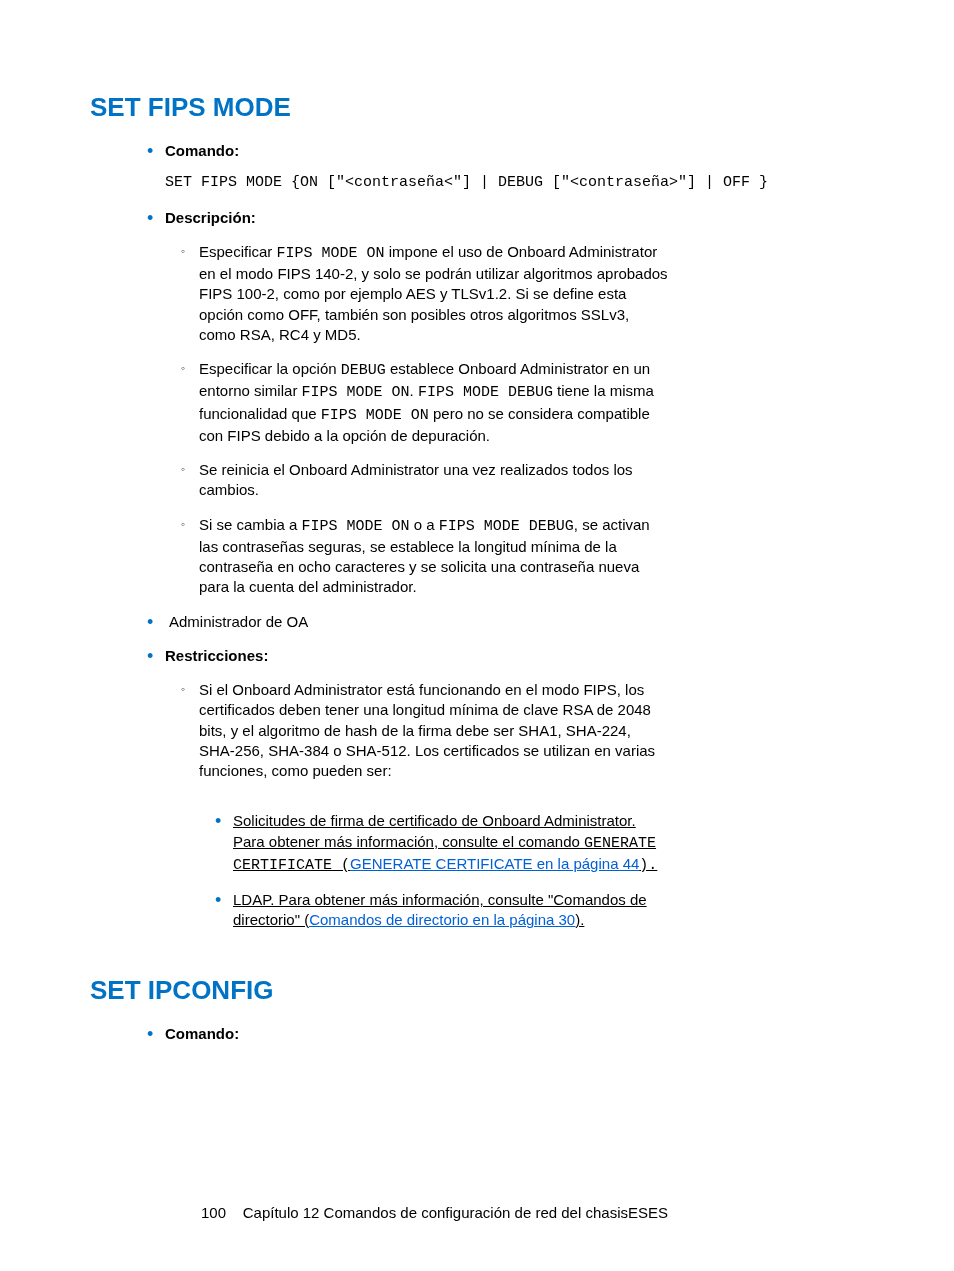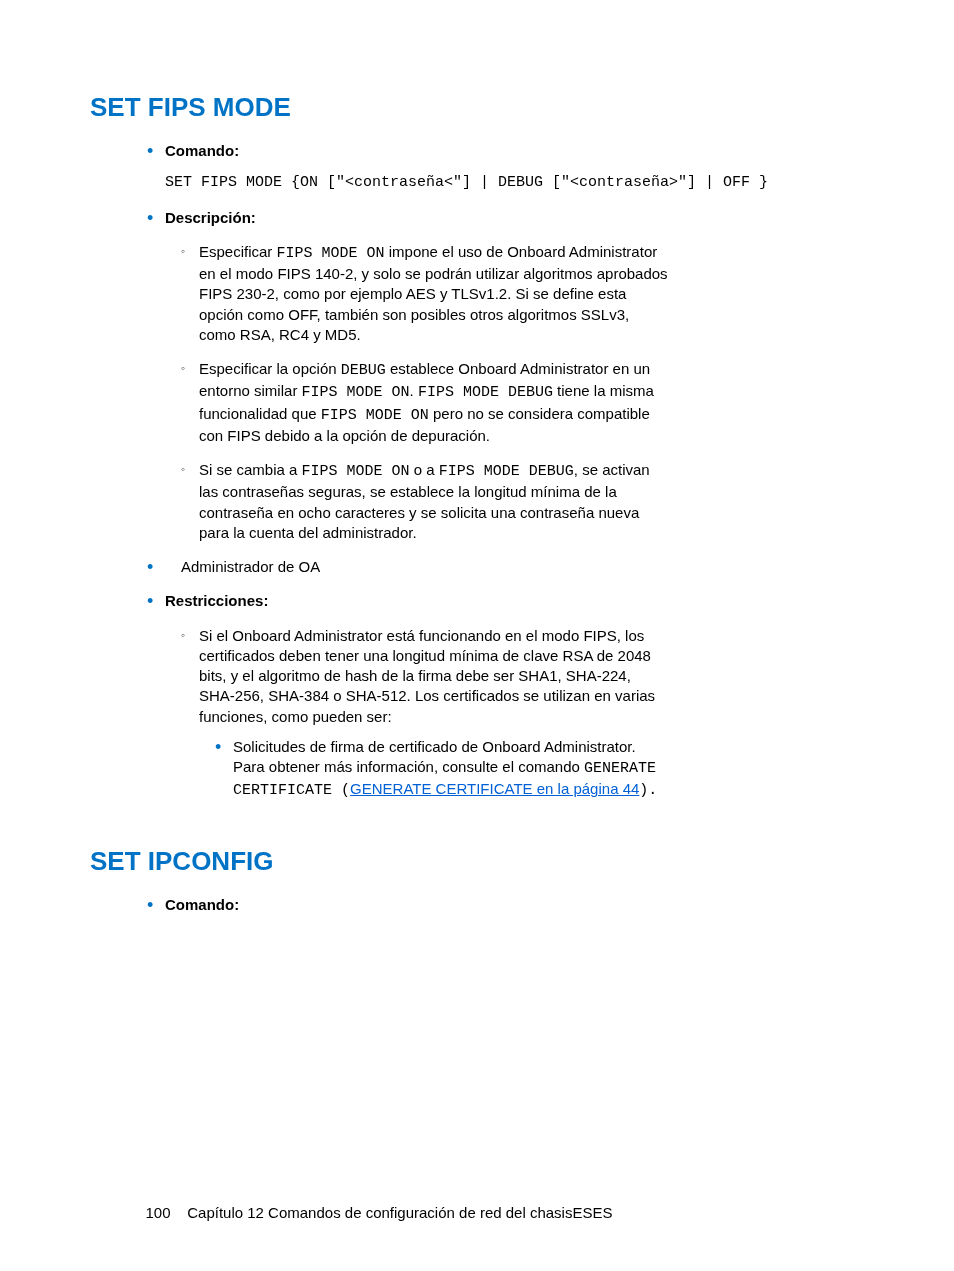--- a/index.html
+++ b/index.html
@@ -58,23 +58,24 @@
   ul.level2 > li::before {
     content: "\25E6";
     position: absolute;
     left: -18px;
     color: #333;
     font-size: 12px;
     line-height: 1.2;
     top: 2px;
   }
   ul.level3 {
-    margin: 10px 0 0 0;
+    margin: 30px 0 0 0;
     padding-left: 34px;
     list-style: none;
+    text-decoration: underline;
   }
   ul.level3 > li {
     position: relative;
     margin-bottom: 14px;
   }
   ul.level3 > li::before {
     content: "\2022";
     position: absolute;
     left: -18px;
     color: #0073c6;
@@ -86,77 +87,81 @@
   .mono {
     font-family: "Courier New", Courier, monospace;
   }
   .code-block {
     font-family: "Courier New", Courier, monospace;
     margin: 12px 0 0 0;
     white-space: pre;
     font-weight: normal;
   }
   .subtext {
-    margin: 12px 0 4px 16px;
+    margin: 12px 0 4px 4px;
     font-weight: normal;
   }
   a.link {
     color: #0060d6;
     text-decoration: underline;
   }
   .footer {
     position: absolute;
     bottom: 48px;
     left: 90px;
     right: 90px;
     display: flex;
-    justify-content: center;
+    justify-content: flex-end;
     font-size: 15px;
   }
 </style>
 </head>
 <body>
 
 <div class="page">
 
   <h1>SET FIPS MODE</h1>
 
   <ul class="level1">
     <li>
       <span class="bold">Comando:</span>
       <div class="code-block">SET FIPS MODE {ON ["&lt;contraseña&lt;"] | DEBUG ["&lt;contraseña&gt;"] | OFF }</div>
     </li>
 
     <li>
       <span class="bold">Descripción:</span>
       <ul class="level2">
         <li>
-          <span>Especificar </span><span class="mono">FIPS MODE ON</span><span> impone el uso de Onboard Administrator en el modo FIPS 140-2, y solo se podrán utilizar algoritmos aprobados FIPS 230-2, como por ejemplo AES y TLSv1.2. Si se define esta opción como OFF, también son posibles otros algoritmos SSLv3, como RSA, RC4 y MD5.</span>
+          <span>Especificar </span><span class="mono">FIPS MODE ON</span><span> impone el uso de Onboard Administrator en el modo FIPS 140-2, y solo se podrán utilizar algoritmos aprobados FIPS 100-2, como por ejemplo AES y TLSv1.2. Si se define esta opción como OFF, también son posibles otros algoritmos SSLv3, como RSA, RC4 y MD5.</span>
         </li>
         <li>
           <span>Especificar la opción </span><span class="mono">DEBUG</span><span> establece Onboard Administrator en un entorno similar </span><span class="mono">FIPS MODE ON</span><span>. </span><span class="mono">FIPS MODE DEBUG</span><span> tiene la misma funcionalidad que </span><span class="mono">FIPS MODE ON</span><span> pero no se considera compatible con FIPS debido a la opción de depuración.</span>
         </li>
+        <li>Se reinicia el Onboard Administrator una vez realizados todos los cambios.</li>
         <li>
           <span>Si se cambia a </span><span class="mono">FIPS MODE ON</span><span> o a </span><span class="mono">FIPS MODE DEBUG</span><span>, se activan las contraseñas seguras, se establece la longitud mínima de la contraseña en ocho caracteres y se solicita una contraseña nueva para la cuenta del administrador.</span>
         </li>
       </ul>
     </li>
 
     <li>
       <div class="subtext">Administrador de OA</div>
     </li>
 
     <li>
       <span class="bold">Restricciones:</span>
       <ul class="level2">
         <li>
           <span>Si el Onboard Administrator está funcionando en el modo FIPS, los certificados deben tener una longitud mínima de clave RSA de 2048 bits, y el algoritmo de hash de la firma debe ser SHA1, SHA-224, SHA-256, SHA-384 o SHA-512. Los certificados se utilizan en varias funciones, como pueden ser:</span>
           <ul class="level3">
             <li>
               <span>Solicitudes de firma de certificado de Onboard Administrator. Para obtener más información, consulte el comando </span><span class="mono">GENERATE CERTIFICATE</span><span class="mono"> (</span><a href="#" class="link">GENERATE CERTIFICATE en la página 44</a><span class="mono">).</span>
+            </li>
+            <li>
+              <span>LDAP. Para obtener más información, consulte "Comandos de directorio" (</span><a href="#" class="link">Comandos de directorio en la página 30</a><span>).</span>
             </li>
           </ul>
         </li>
       </ul>
     </li>
   </ul>
 
   <h1 class="second">SET IPCONFIG</h1>
 
   <ul class="level1">

